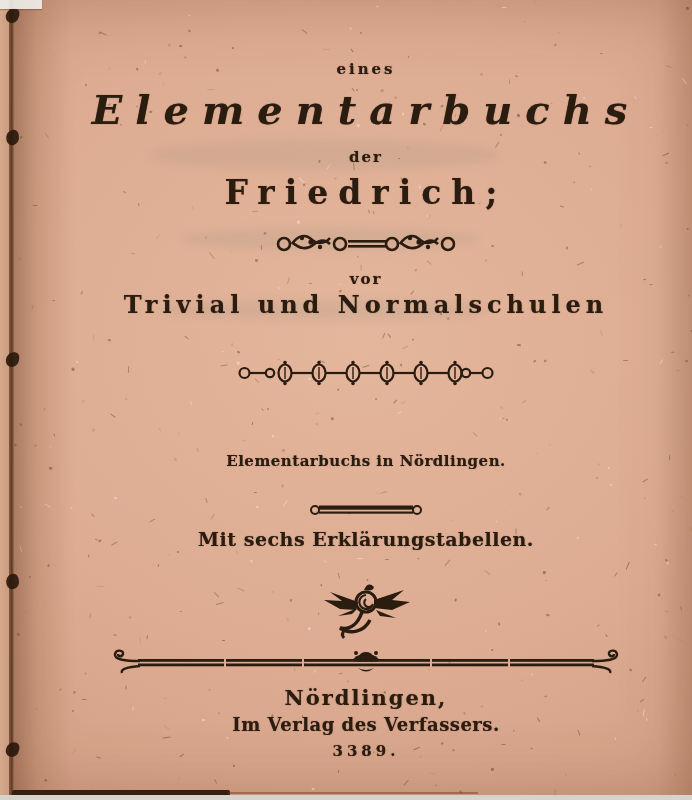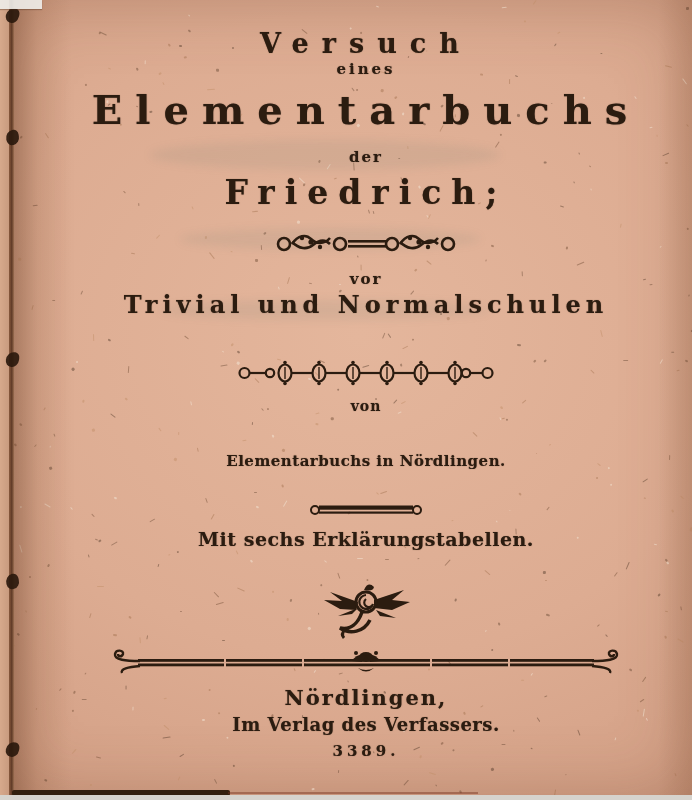--- a/index.html
+++ b/index.html
@@ -28,21 +28,21 @@
         background:rgba(120,50,30,.45);z-index:3;}
   .scan-strip{position:absolute;left:0;right:0;bottom:0;height:5px;background:#d6d3cd;z-index:4;}
   .ghost{position:absolute;z-index:1;background:rgba(100,115,105,.10);filter:blur(4px);border-radius:50%;}
   
   .content{position:absolute;left:48px;right:8px;top:0;bottom:0;z-index:5;}
   .line{position:absolute;left:0;right:0;text-align:center;color:#2b1c10;font-weight:bold;
         line-height:1;white-space:nowrap;text-shadow:0 0 1px rgba(43,28,16,.55);}
   .orn{position:absolute;left:0;right:0;display:flex;justify-content:center;}
   .l-versuch       {top:30px;  font-size:27px;letter-spacing:13px;}
   .l-eines         {top:62px;  font-size:15px;letter-spacing:3px;}
-  .l-elementarbuchs{top:90px;  font-size:40px;letter-spacing:13px;}
+  .l-elementarbuchs{top:90px;  font-size:40px;letter-spacing:13px;font-style:italic;}
   .l-der           {top:150px; font-size:15px;letter-spacing:2px;}
   .l-singkunst     {top:176px; font-size:33px;letter-spacing:10px;}
   .o-top           {top:231px;}
   .l-vor           {top:272px; font-size:15px;letter-spacing:2px;}
   .l-audience      {top:293px; font-size:24px;letter-spacing:5px;}
   .l-method        {top:329px; font-size:18px;letter-spacing:1px;}
   .o-chain         {top:359px;}
   .l-von           {top:399px; font-size:14px;letter-spacing:1px;}
   .l-author        {top:419px; font-size:19px;letter-spacing:.5px;}
   .l-role          {top:454px; font-size:15px;letter-spacing:.5px;}
@@ -455,21 +455,20 @@
   <div class="stitch" style="top:352px;transform:rotate(8deg);"></div>
   <div class="stitch" style="top:574px;transform:rotate(-14deg);"></div>
   <div class="stitch" style="top:742px;transform:rotate(12deg);"></div>
   <div class="sticker"></div>
   <div class="bottom-dark"></div>
   <div class="bottom-dark2"></div>
   <div class="scan-strip"></div>
 
   <div class="content">
 
-    <div class="line l-versuch">Versuch</div>
     <div class="line l-eines">eines</div>
     <div class="line l-elementarbuchs">Elementarbuchs</div>
     <div class="line l-der">der</div>
     <div class="line l-singkunst">Friedrich;</div>
 
     <div class="orn o-top">
       <svg width="180" height="26" viewBox="0 0 180 26">
         <defs>
           <g id="flor">
             <path d="M0,13 C6,4 14,3 19,8 C24,13 32,14 38,7" stroke="#2b1c10" stroke-width="2.6" fill="none"></path>
@@ -534,21 +533,20 @@
           <circle cx="149" cy="3.5" r="1.8"></circle>
             <circle cx="149" cy="24.5" r="1.8"></circle>
           <circle cx="183" cy="3.5" r="1.8"></circle>
             <circle cx="183" cy="24.5" r="1.8"></circle>
           <circle cx="217" cy="3.5" r="1.8"></circle>
             <circle cx="217" cy="24.5" r="1.8"></circle>
         </g>
       </svg>
     </div>
 
-    <div class="line l-von">von</div>
     <div class="line l-role">Elementarbuchs in Nördlingen.</div>
 
     <div class="orn o-small">
       <svg width="112" height="16" viewBox="0 0 112 16">
         <circle cx="5" cy="9" r="4" fill="none" stroke="#2b1c10" stroke-width="2"></circle>
         <circle cx="107" cy="9" r="4" fill="none" stroke="#2b1c10" stroke-width="2"></circle>
         <rect x="9" y="4.5" width="94" height="4.2" fill="#2b1c10"></rect>
         <rect x="9" y="10.5" width="94" height="2.2" fill="#2b1c10"></rect>
       </svg>
     </div>

